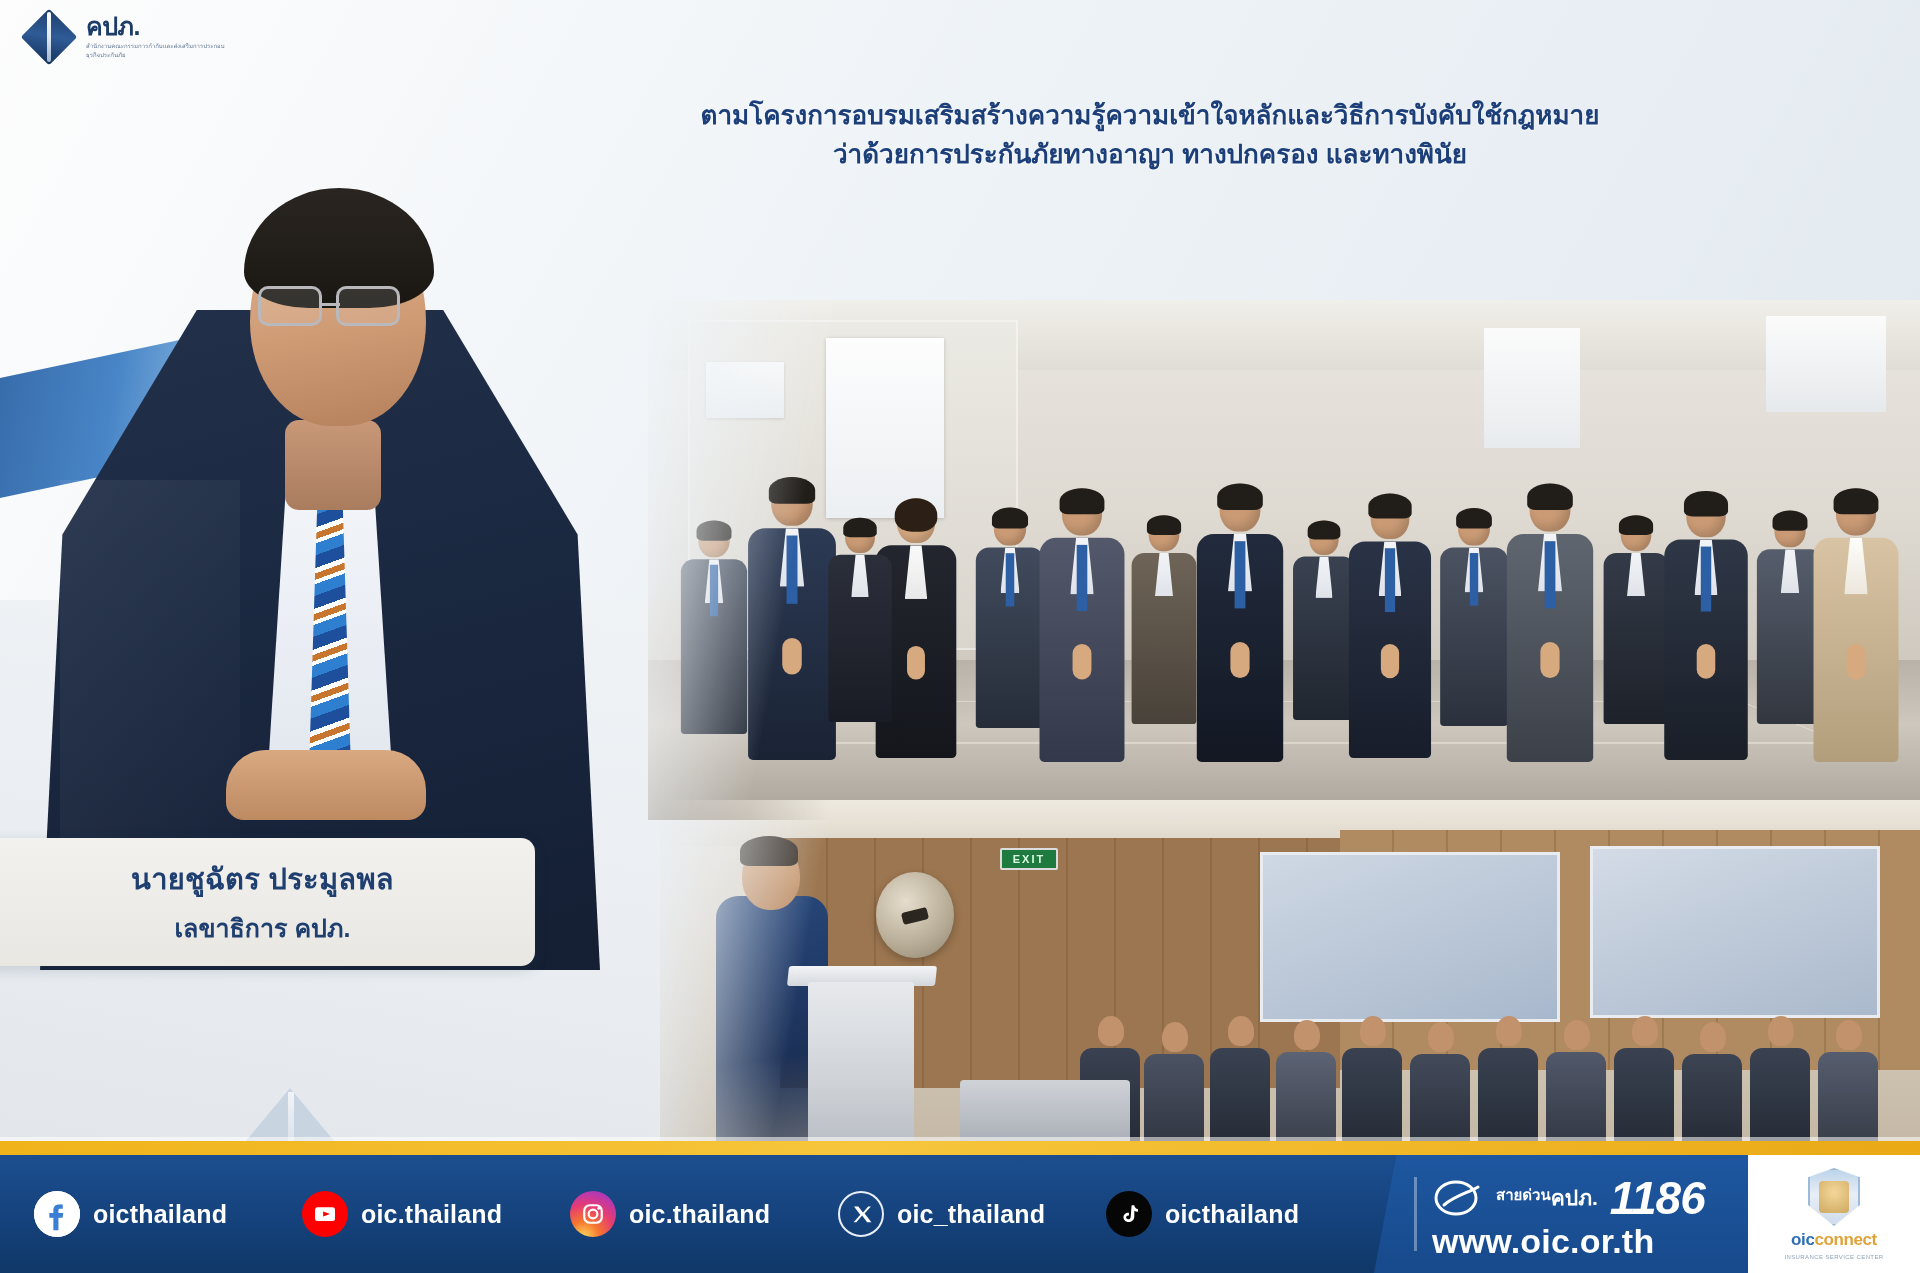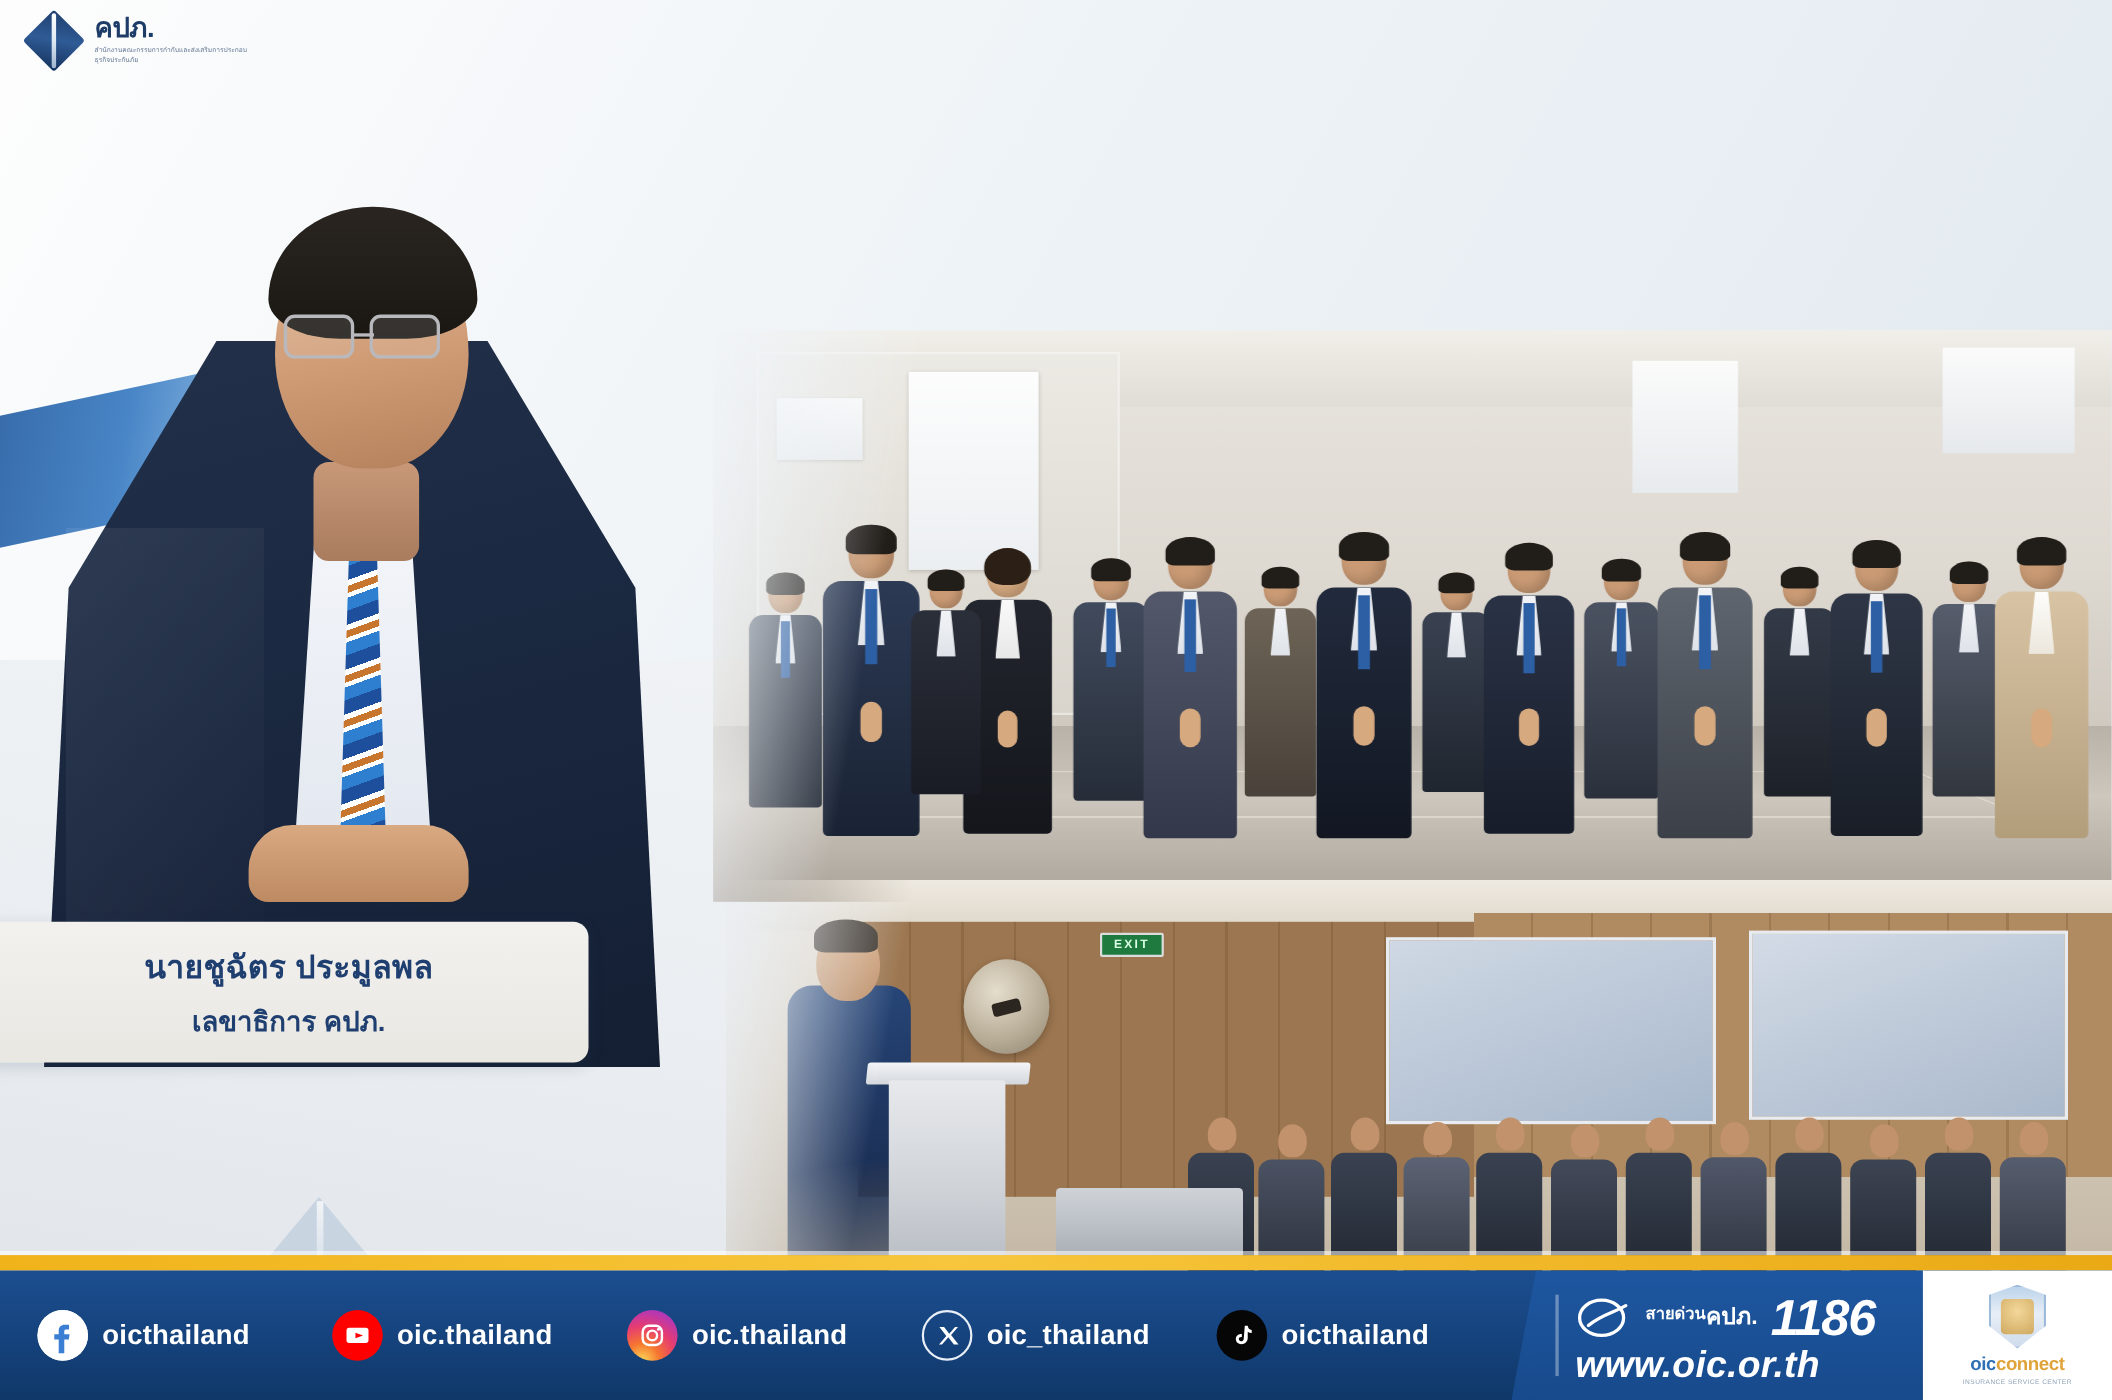--- a/index.html
+++ b/index.html
@@ -392,21 +392,21 @@
   }
   .hl-mid{ display:flex; flex-direction:row; line-height:1.05; }
   .hl-small1{ color:#ffffff; font-size:15px; font-weight:700; }
   .hl-small2{ color:#ffffff; font-size:21px; font-weight:700; }
   .hl-num{
     color:#ffffff; font-size:46px; font-weight:800; font-style:italic;
     letter-spacing:-1px; margin-left:2px;
   }
   .hl-url{
     position:absolute; left:58px; bottom:12px;
-    color:#ffffff; font-size:34px; font-weight:800; font-style:italic;
+    color:#ffffff; font-size:34px; font-weight:800; 
     letter-spacing:.2px;
     text-align:right;
   }
   .hl-toprow{ position:absolute; left:58px; top:16px; display:flex; align-items:center; gap:10px; }
 
   .connect{
     width:196px; height:118px; background:#ffffff;
     display:flex; flex-direction:column; align-items:center; justify-content:center;
     gap:4px;
   }
@@ -694,20 +694,24 @@
     <div class="pp-podium-top"></div>
     <div class="pp-podium"></div>
   </div>
 
   <div class="watermark">
     <div class="wm-tri"></div>
     <div class="wm-stem"></div>
   </div>
 
   <div class="headline">
+    <div class="sub-wrap">
+      <div class="sub-line">ตามโครงการอบรมเสริมสร้างความรู้ความเข้าใจหลักและวิธีการบังคับใช้กฎหมาย</div>
+      <div class="sub-line">ว่าด้วยการประกันภัยทางอาญา ทางปกครอง และทางพินัย</div>
+    </div>
   </div>
 
   <div class="nameplate">
     <div class="np-name">นายชูฉัตร ประมูลพล</div>
     <div class="np-role">เลขาธิการ คปภ.</div>
   </div>
 
   <div class="gold-strip-top"></div>
   <div class="gold-strip"></div>
 

